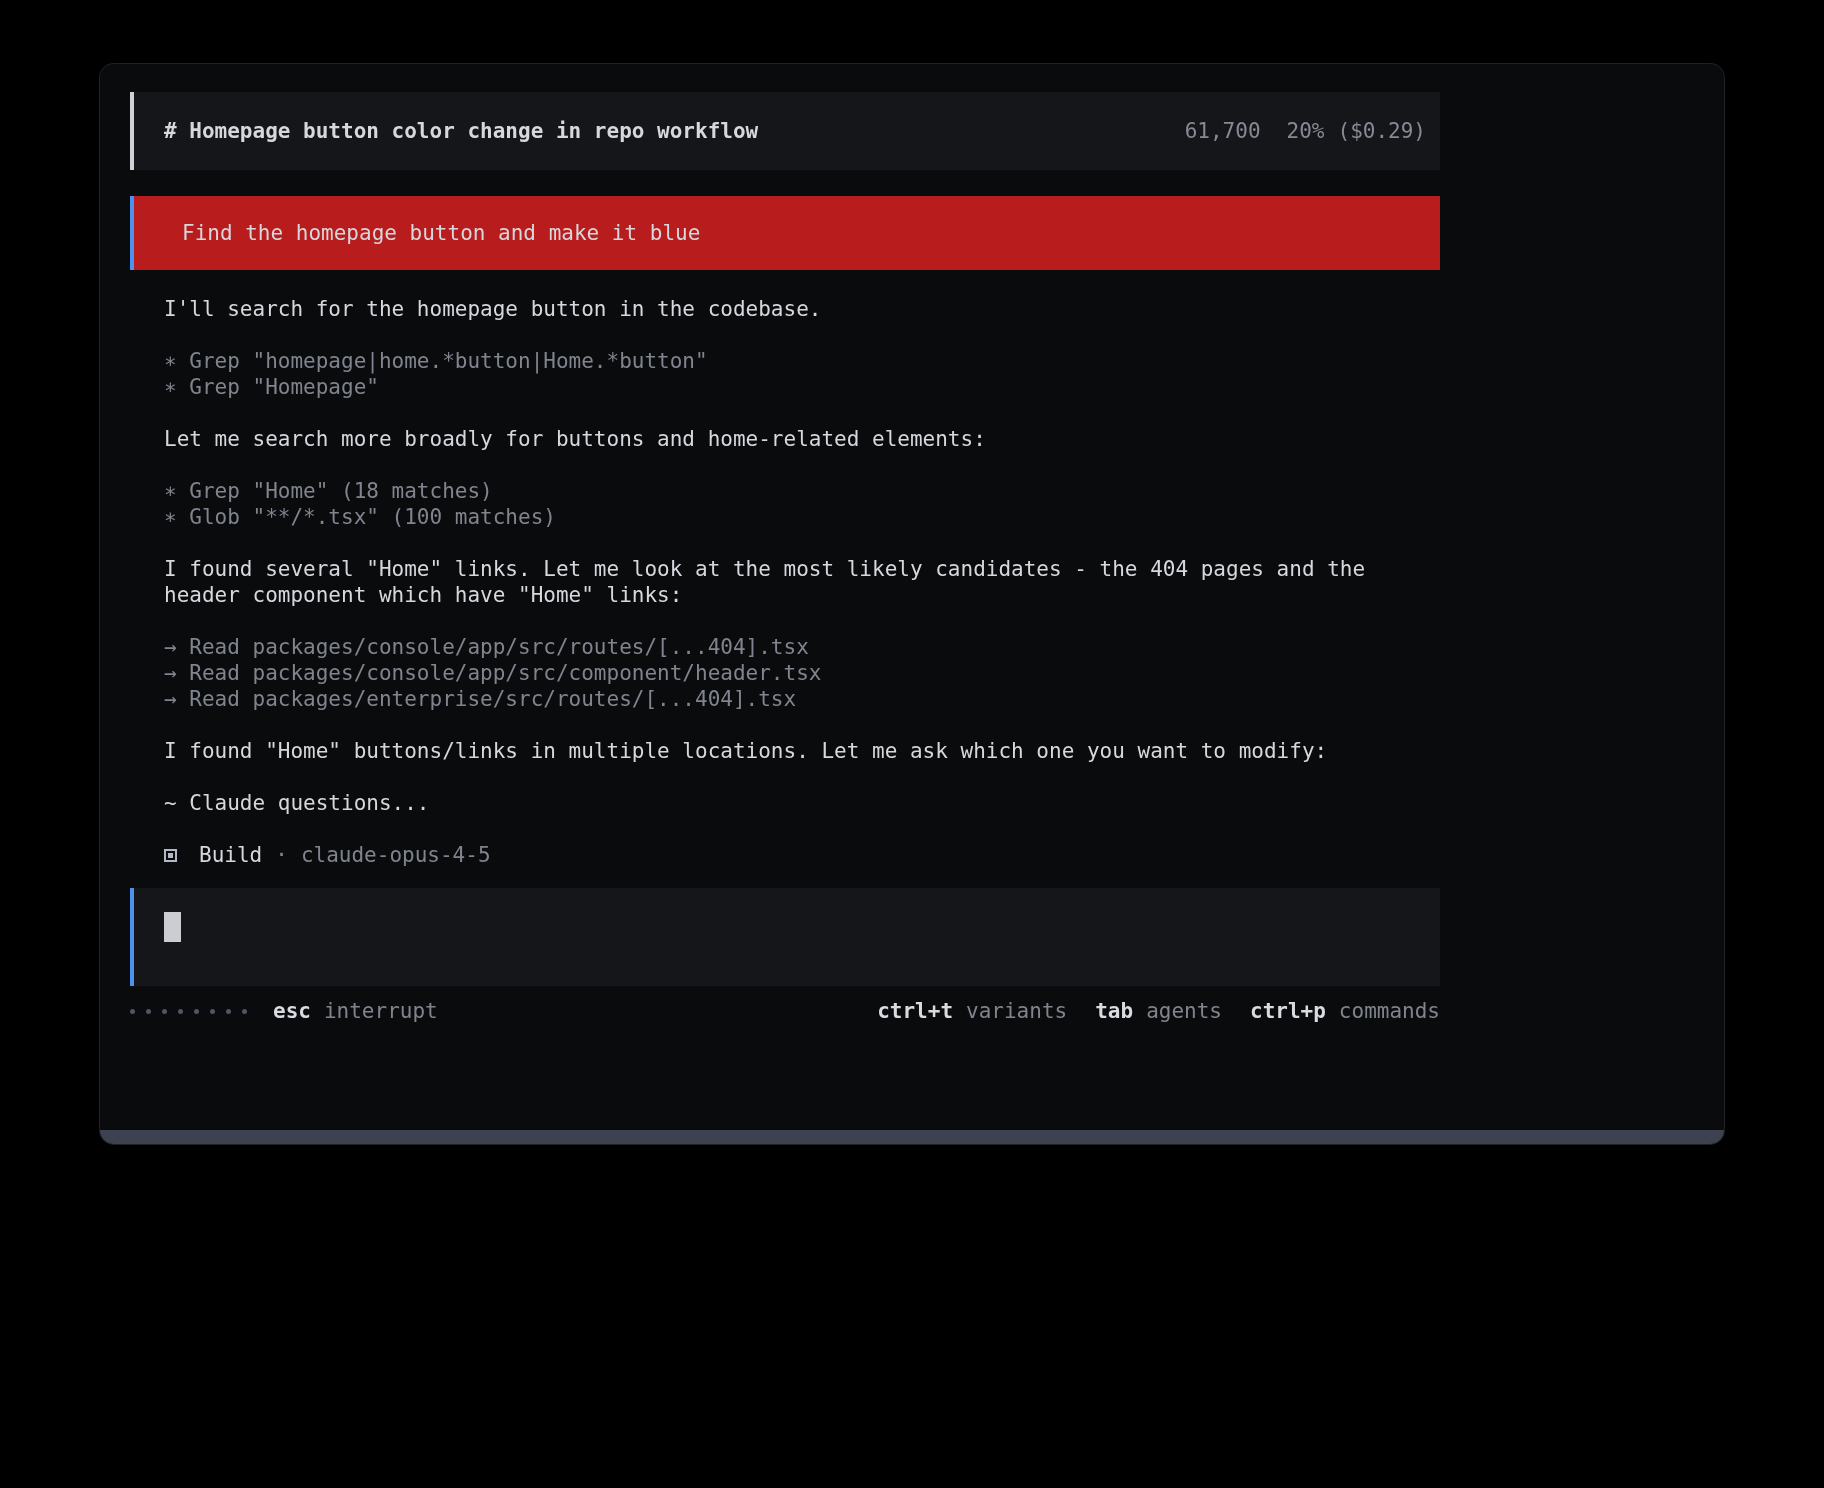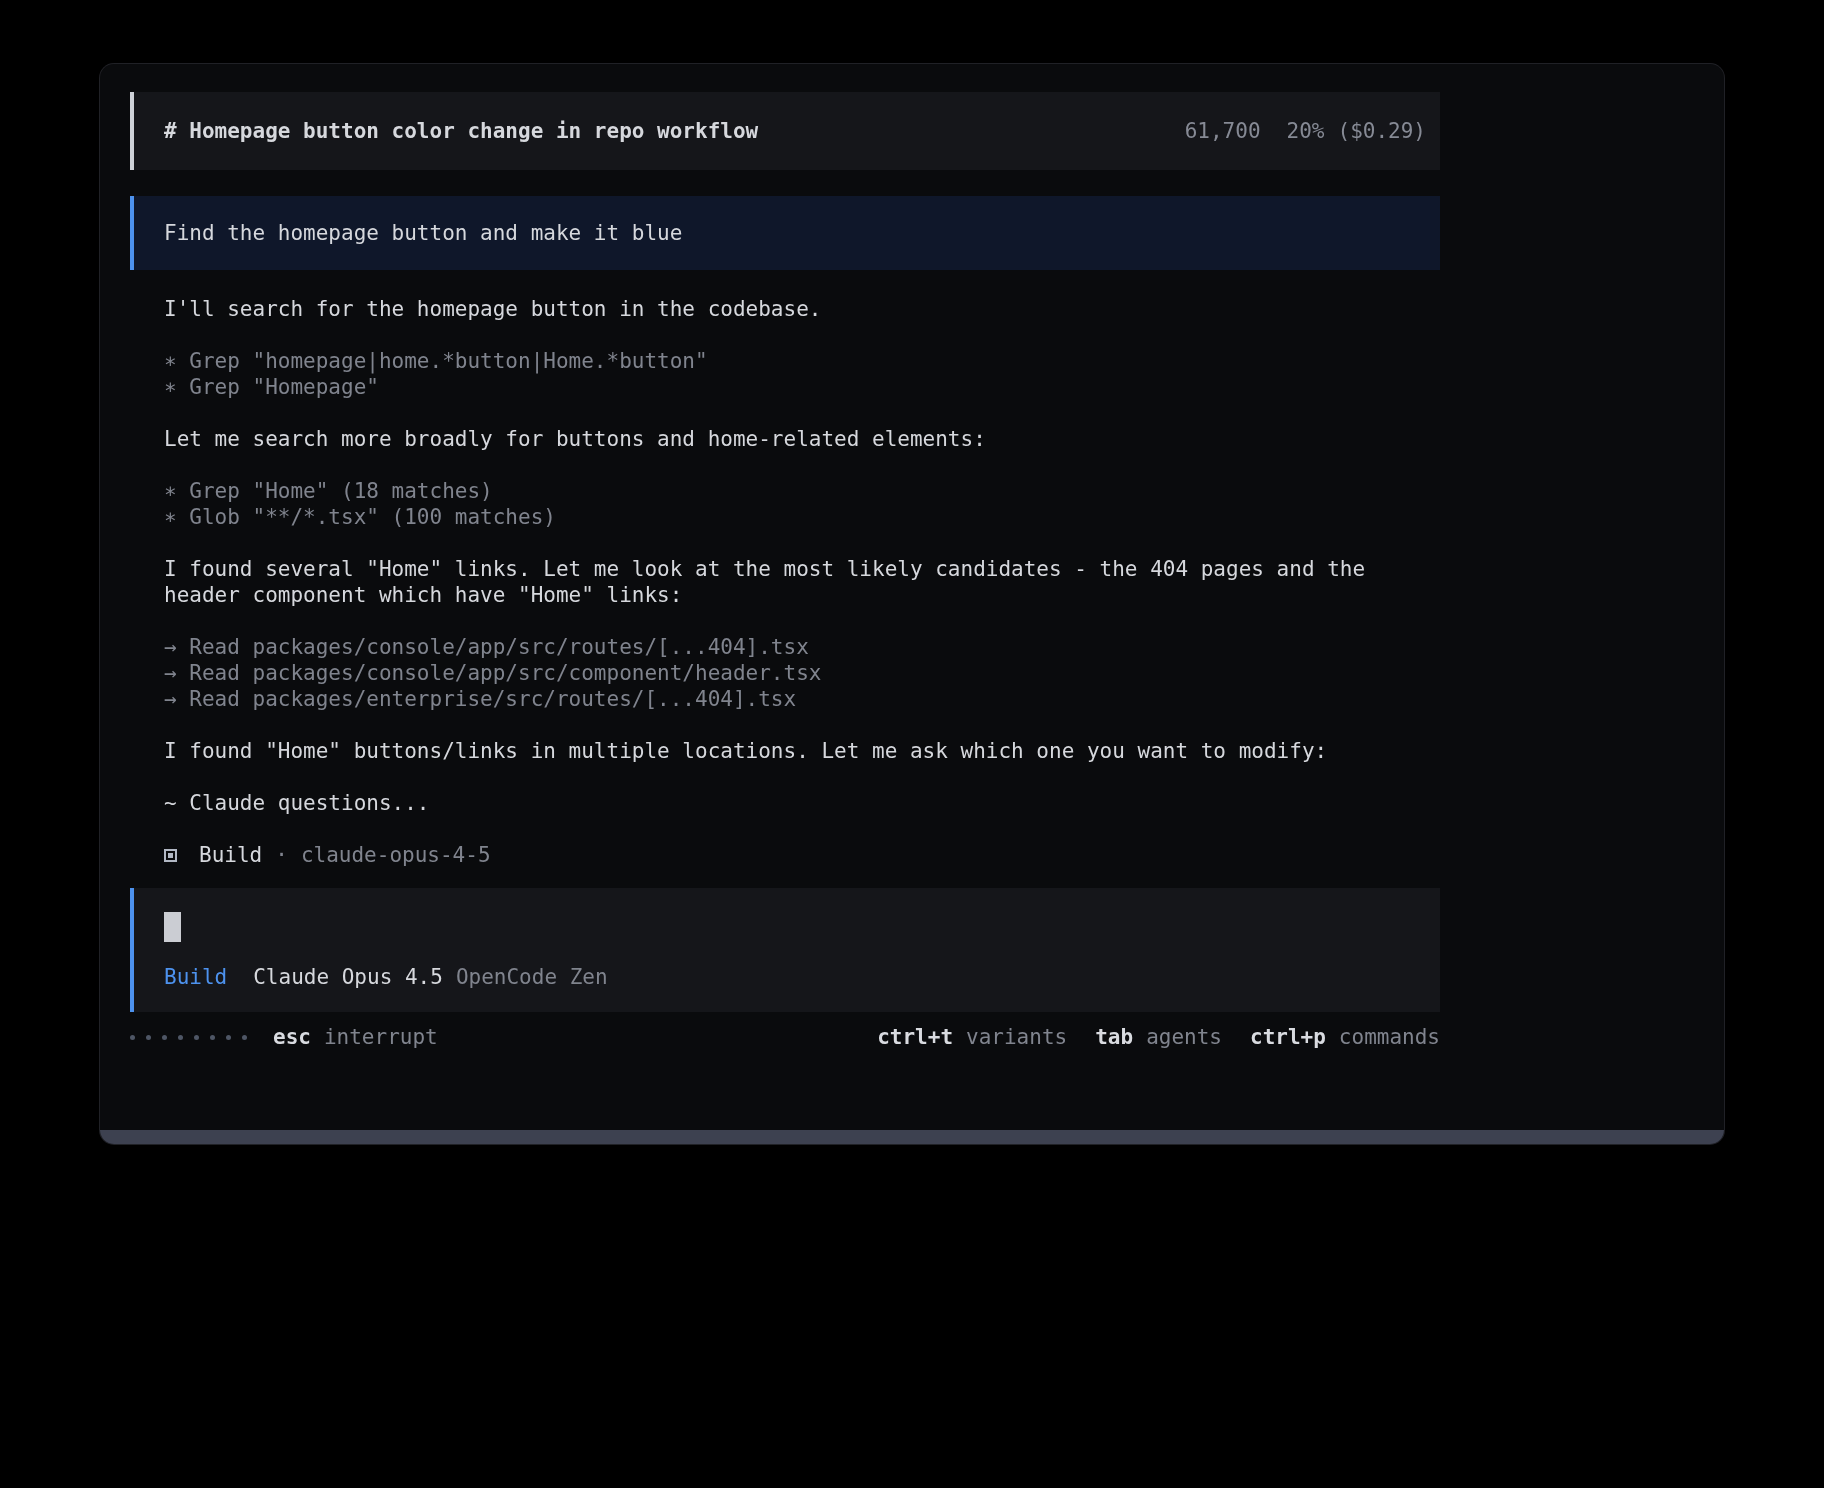--- a/index.html
+++ b/index.html
@@ -50,23 +50,23 @@
     padding:26px 14px 26px 30px;
     display:flex; justify-content:space-between; align-items:center;
     font-weight:700;
     white-space:nowrap;
   }
   .hstats { font-weight:400; color:#868a95; }
   .hstats .tok { margin-right:26px; }
   .hstats .pct { margin-right:13px; }
 
   .ublock {
-    background:#0f172a;
+    background:#b91c1c;
     border-left:4px solid #4d92ee;
-    padding:24px 30px;
+    padding:24px 48px;
     margin-top:26px;
   }
 
   .msg { padding-left:34px; }
   .msg p { margin:26px 0; }
   .msg .tools { margin:26px 0; }
   .msg > :last-child { margin-bottom:20px; }
   .gray { color:#80848e; }
 
   .agent-row { display:flex; align-items:center; margin:26px 0 20px; }
@@ -163,23 +163,20 @@
               <span></span>
             </span>
           <span class="agent-name">Build</span>
           <span class="gray agent-sep">·</span>
           <span class="gray">claude-opus-4-5</span>
         </div>
       </div>
 
       <div class="iblock">
         <div class="cursor"></div>
-        <div class="irow">
-          <span class="mode">Build</span><span class="model">Claude Opus 4.5</span><span class="prov">OpenCode Zen</span>
-        </div>
       </div>
 
       <div class="statusbar">
         <div class="sb-left">
           <span class="spinner">
             <i></i>
               <i></i>
               <i></i>
               <i></i>
               <i></i>

